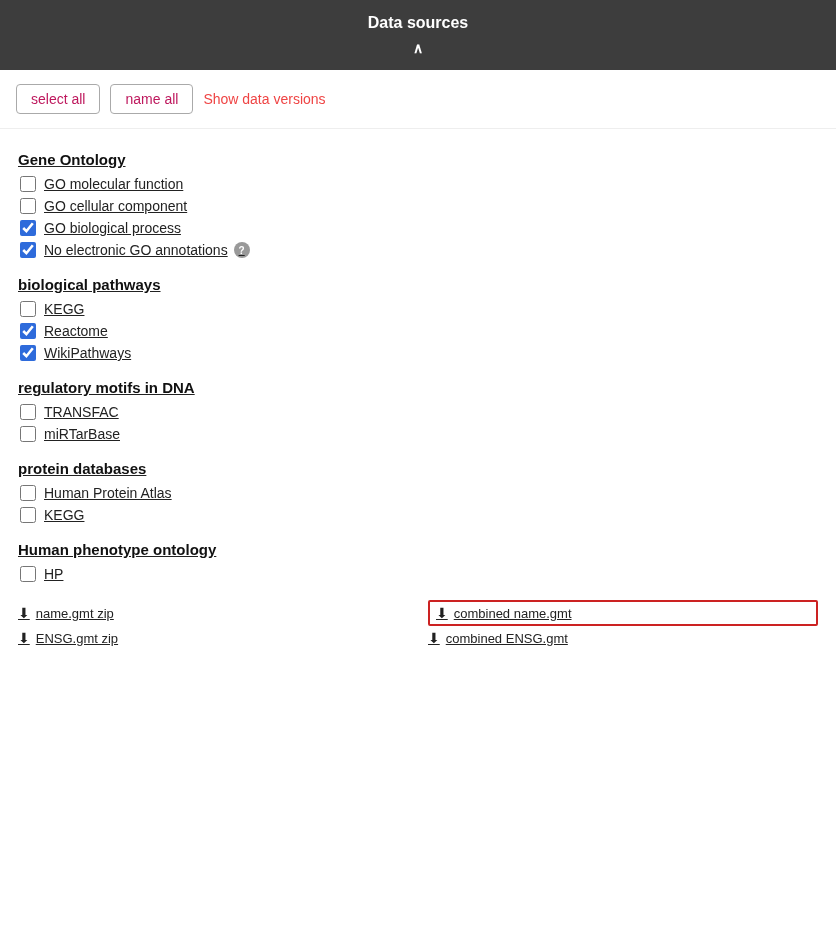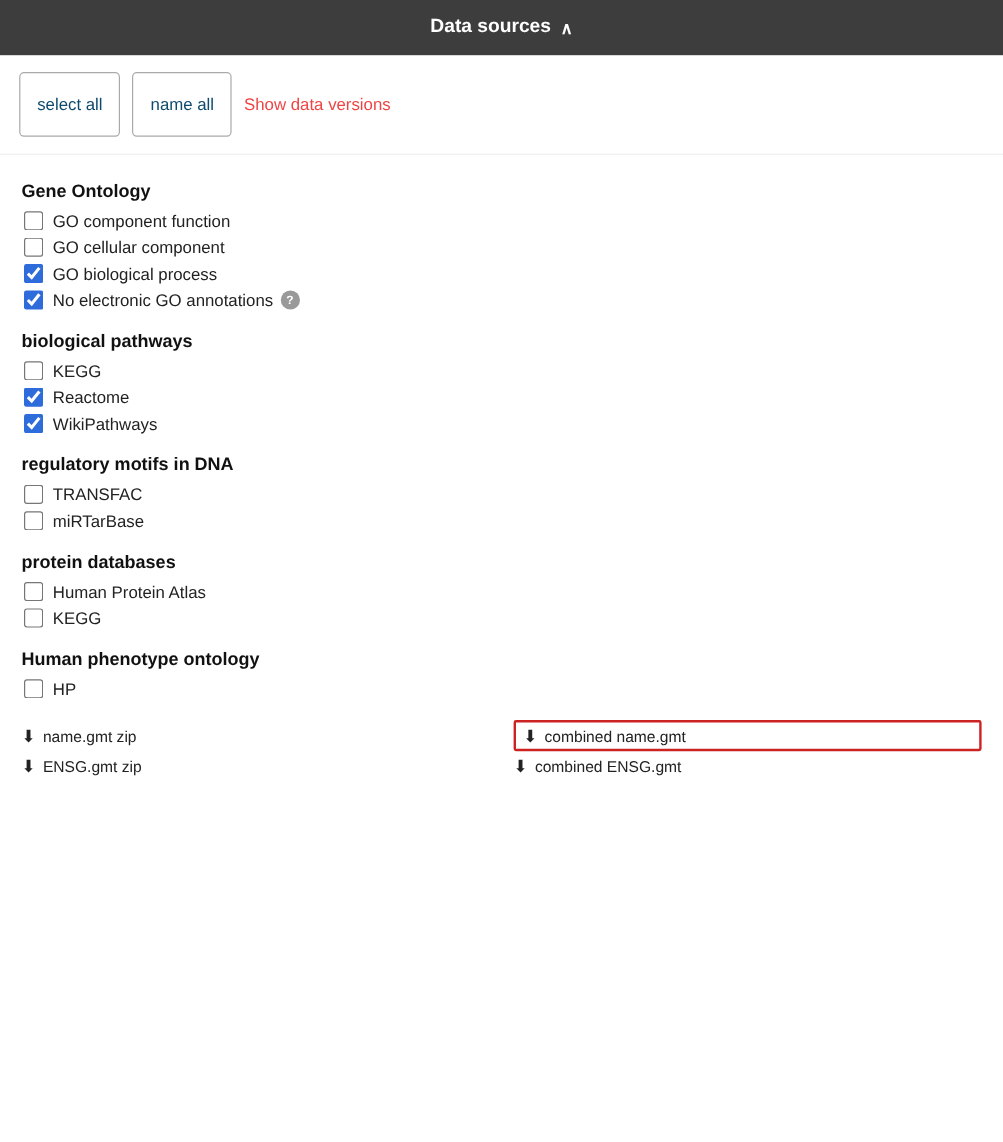--- a/index.html
+++ b/index.html
@@ -15,55 +15,57 @@
       background: #3d3d3d;
       color: #fff;
       font-weight: bold;
       font-size: 16px;
       text-align: center;
       padding: 14px 20px;
       display: flex;
       align-items: center;
       justify-content: center;
       gap: 8px;
+      flex-direction: column;
     }
 
     .header .chevron {
       font-size: 14px;
     }
 
     .toolbar {
       display: flex;
       align-items: center;
       gap: 10px;
       padding: 14px 16px;
       border-bottom: 1px solid #eee;
     }
 
     .btn {
       border: 1px solid #aaa;
       background: #fff;
       border-radius: 4px;
-      padding: 18px 14px;
-      font-size: 14px;
-      cursor: pointer;
-      color: #0c4a6e;
+      padding: 6px 14px;
+      font-size: 14px;
+      cursor: pointer;
+      color: #be185d;
     }
 
     .show-versions-link {
       font-size: 14px;
       color: #ef4444;
       cursor: pointer;
       background: none;
       border: none;
       padding: 0;
     }
 
     .content {
       padding: 12px 18px 20px 18px;
+      text-decoration: underline;
     }
 
     .section {
       margin-bottom: 18px;
     }
 
     .section-title {
       font-weight: bold;
       font-size: 15px;
       margin-bottom: 8px;
@@ -149,21 +151,21 @@
   <button class="btn">name all</button>
   <button class="show-versions-link">Show data versions</button>
 </div>
 
 <div class="content">
 
 <div class="section">
       <div class="section-title">Gene Ontology</div>
       <div class="checkbox-item">
         <input type="checkbox" style="">
-        <label class="checkbox-label">GO component function</label>
+        <label class="checkbox-label">GO molecular function</label>
       </div>
       <div class="checkbox-item">
         <input type="checkbox" style="">
         <label class="checkbox-label">GO cellular component</label>
       </div>
       <div class="checkbox-item">
         <input type="checkbox" checked="" style="">
         <label class="checkbox-label">GO biological process</label>
       </div>
       <div class="checkbox-item">

